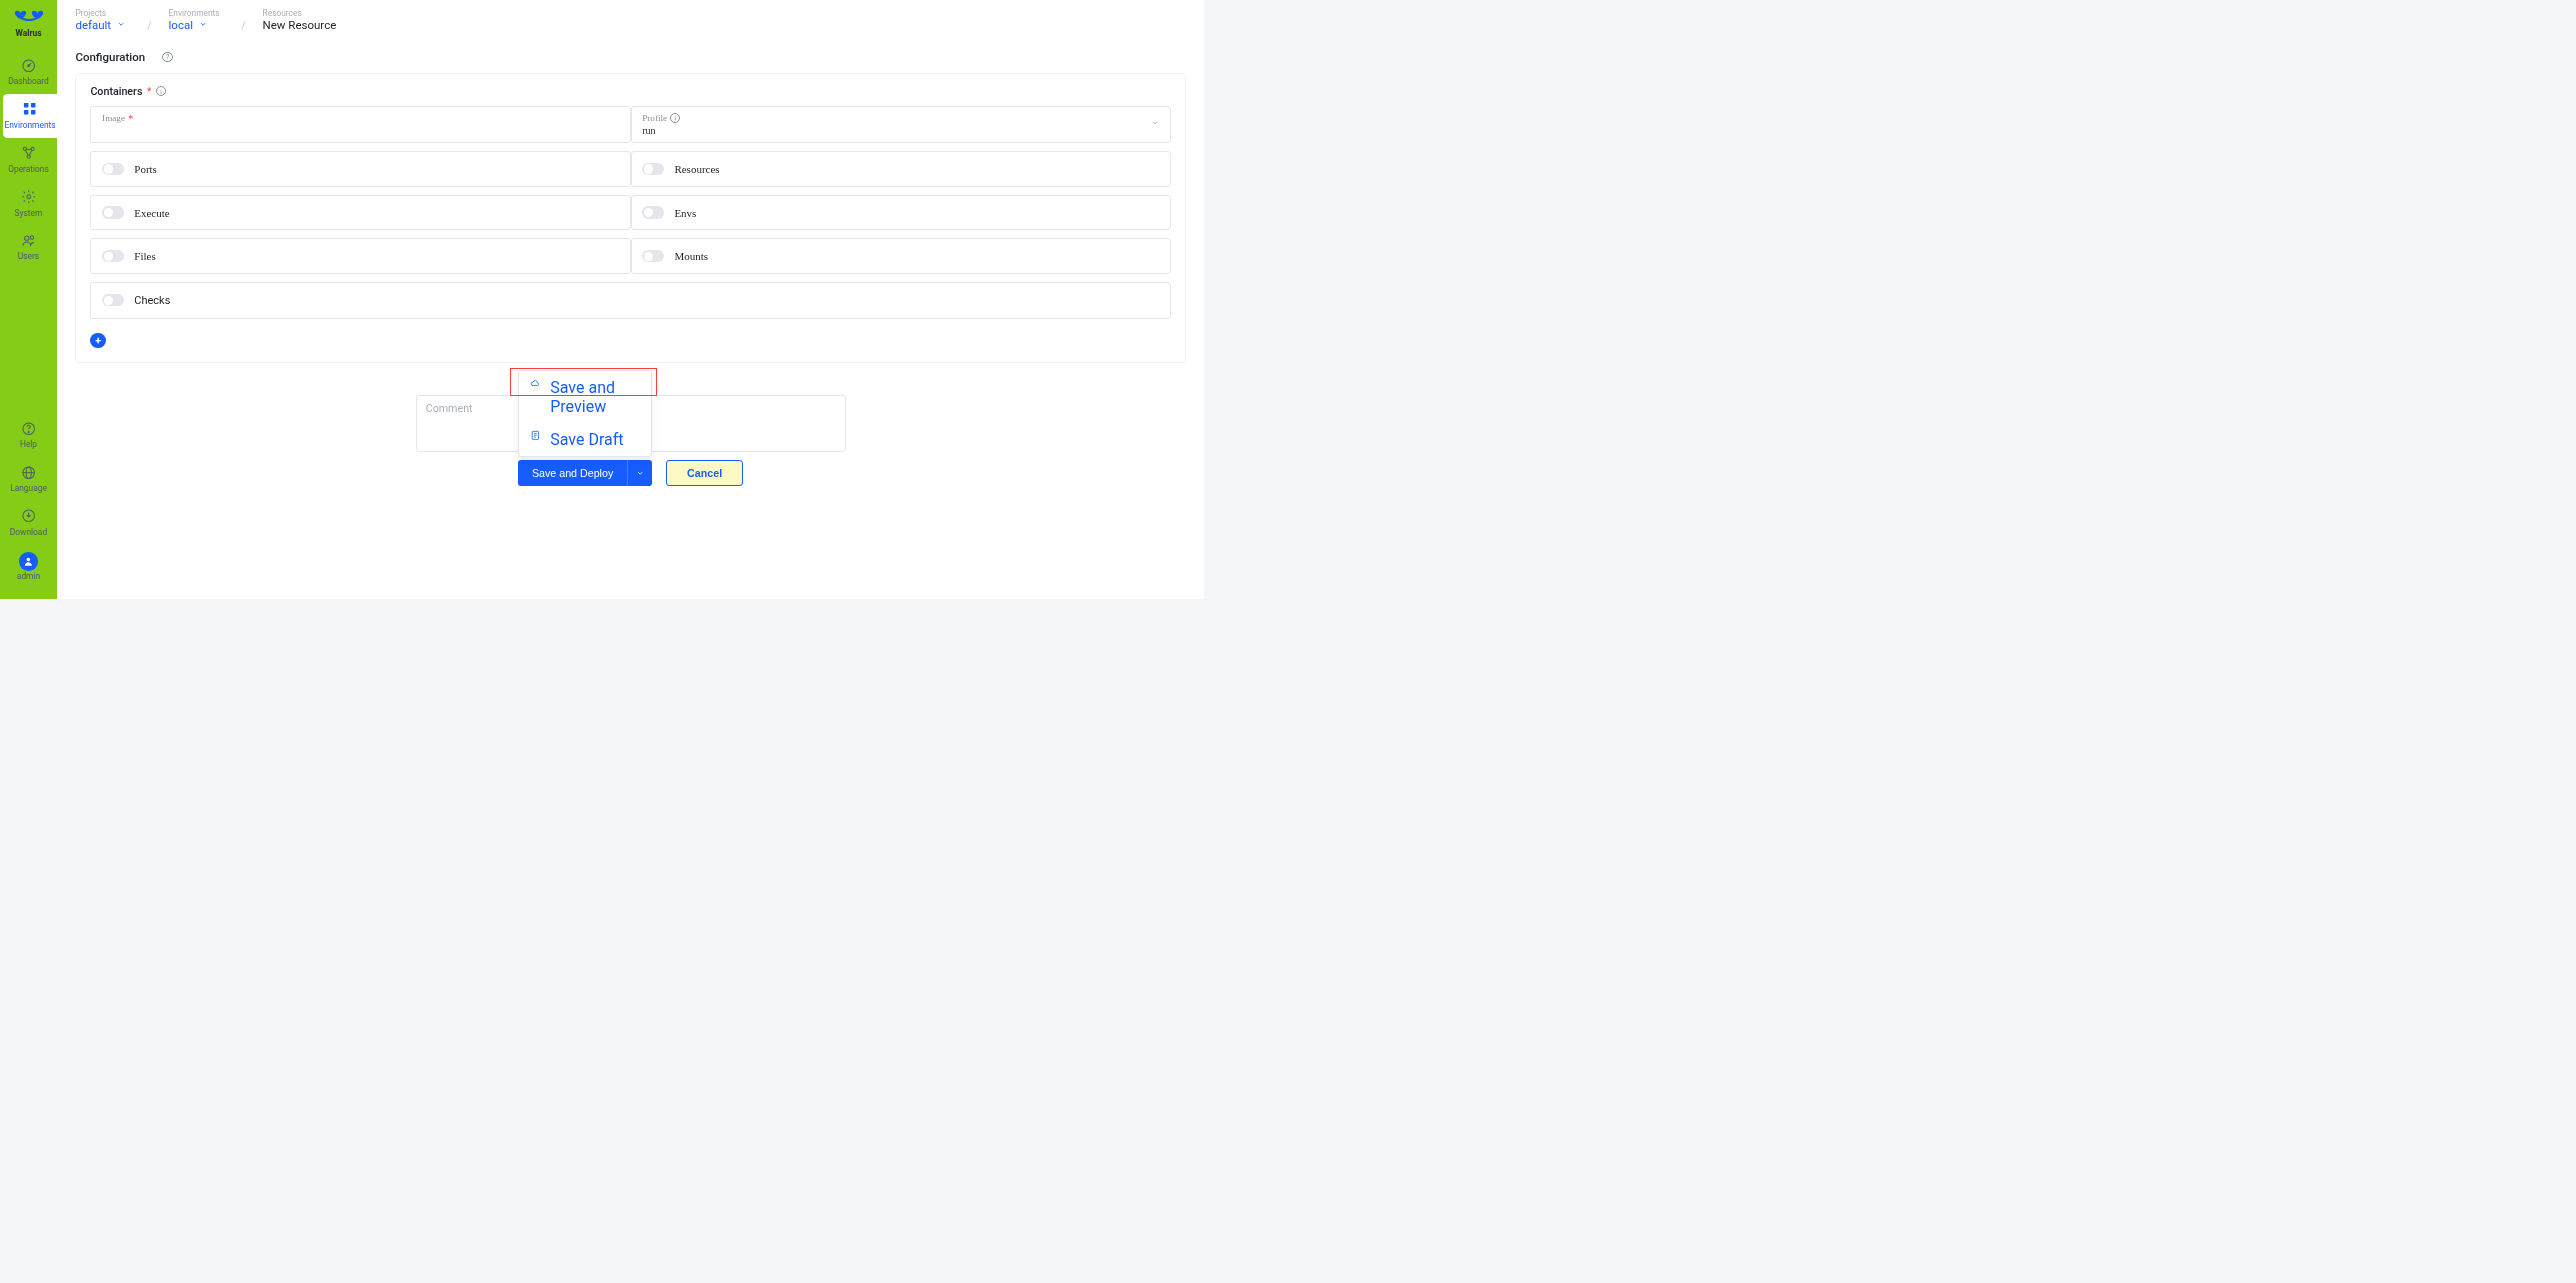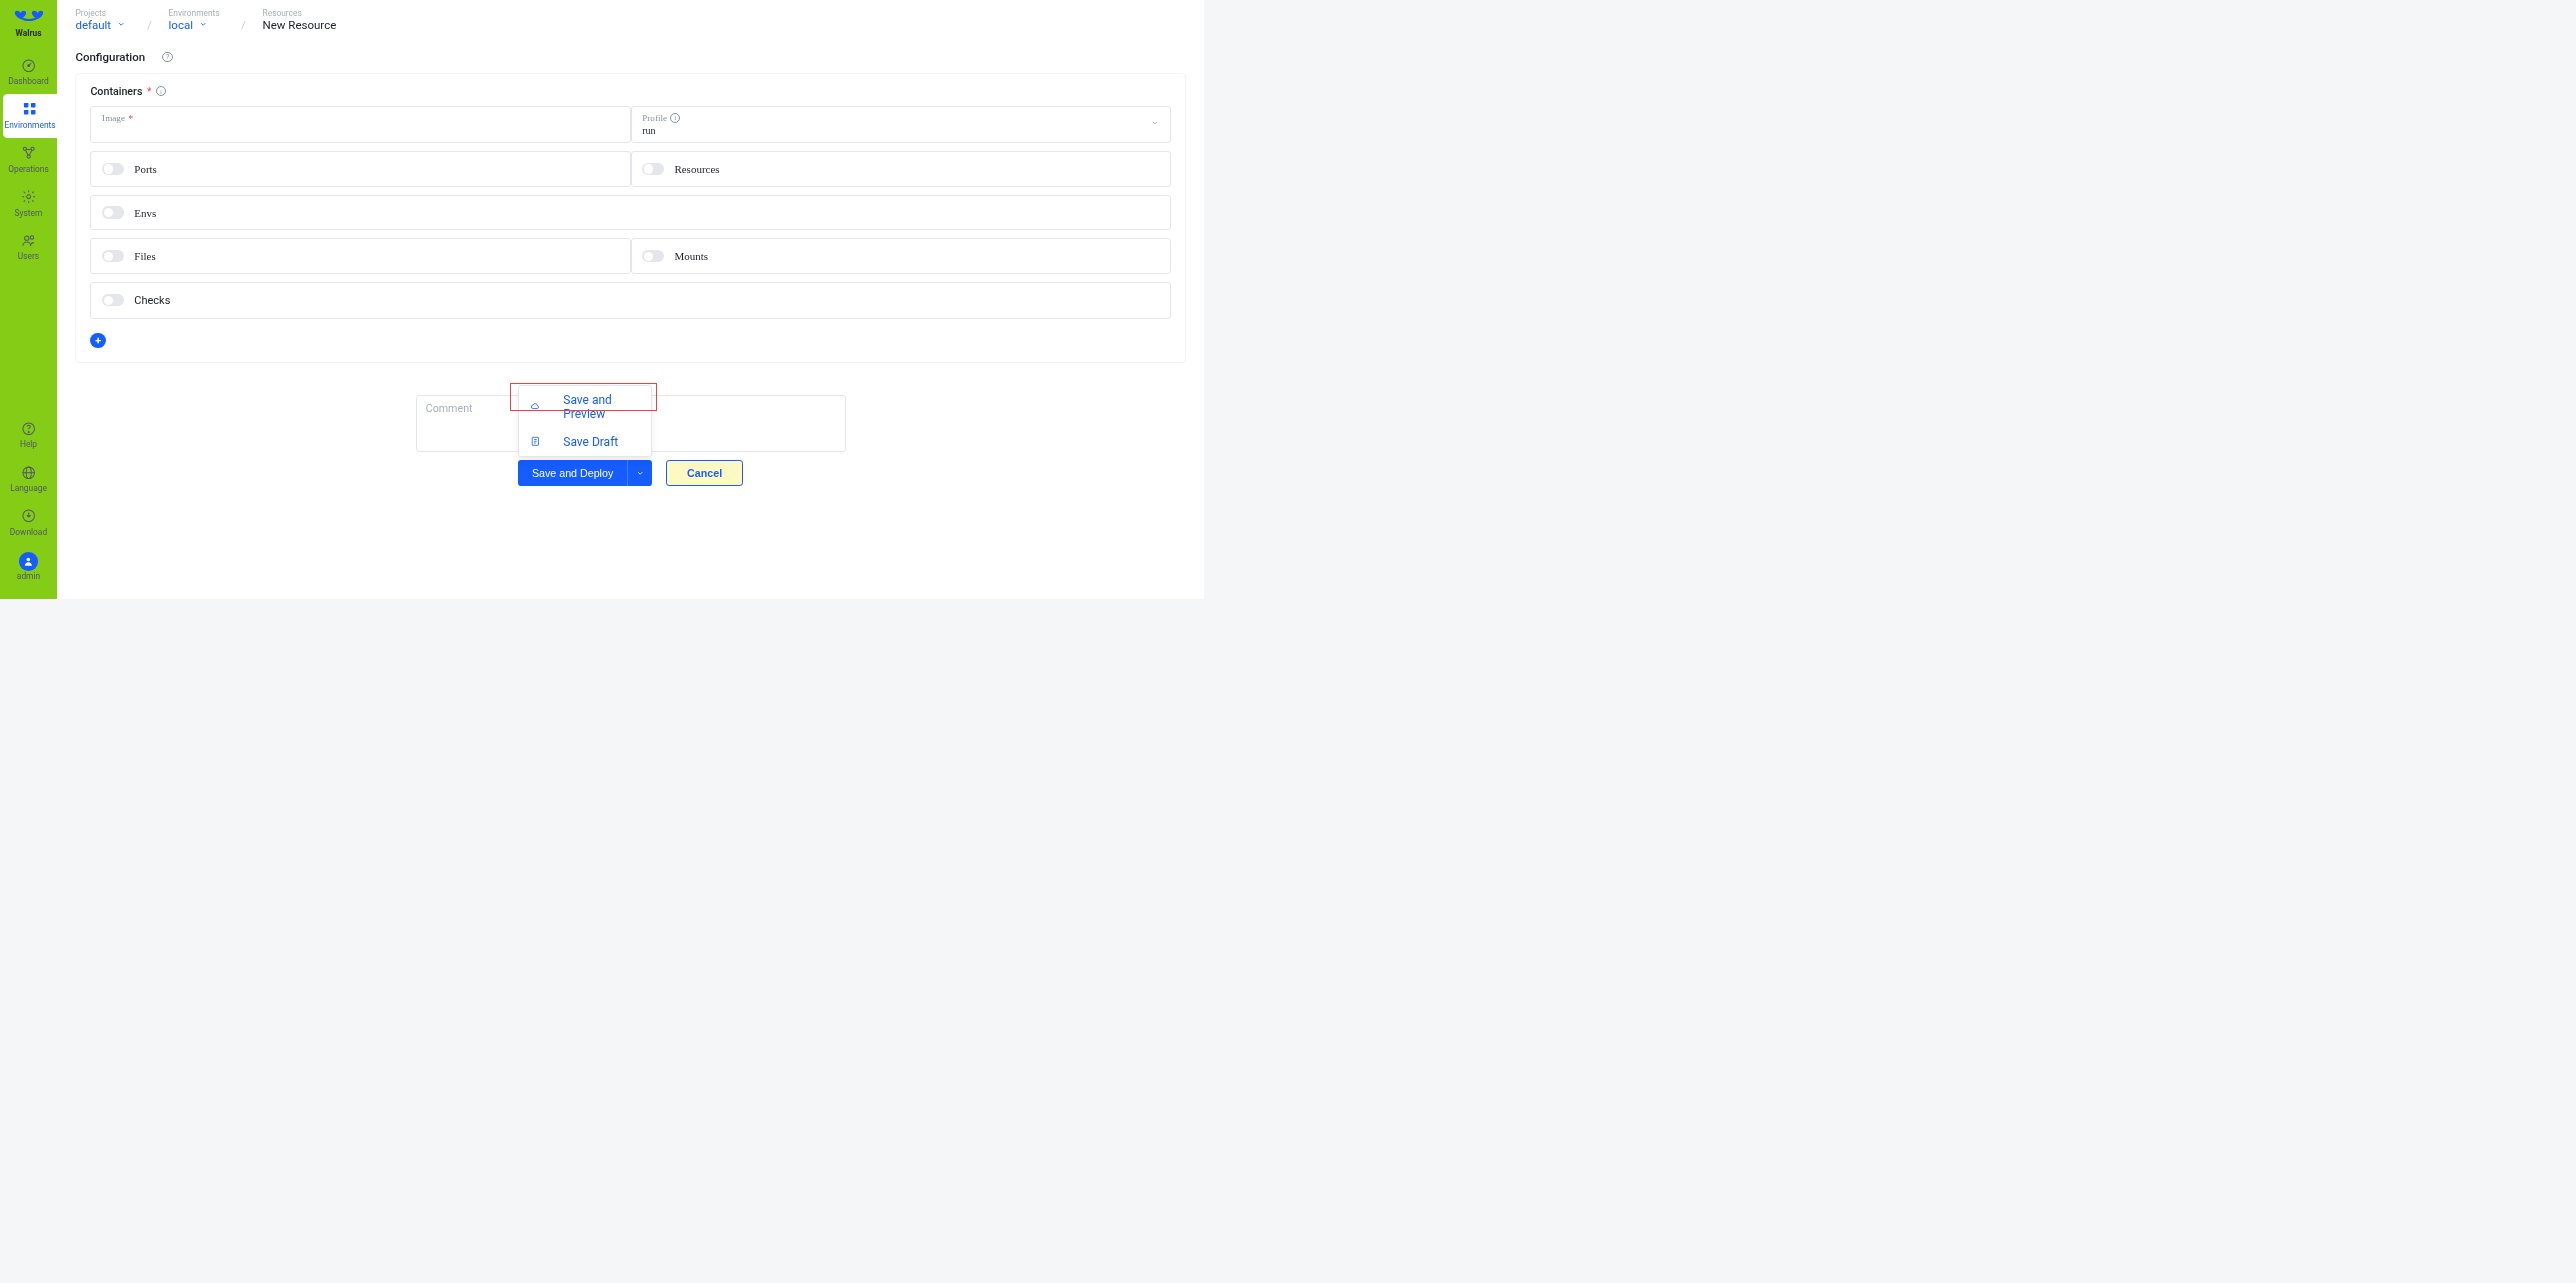--- a/index.html
+++ b/index.html
@@ -174,23 +174,22 @@
   background: #fff;
   border: 0.8px solid #e5e6eb;
   border-radius: 3.1px;
   box-shadow: 0 3.1px 7.7px rgba(0,0,0,0.08);
   min-width: 109px;
   z-index: 10;
 }
 .dropdown-item {
   padding: 7px 10.7px;
   display: flex;
-  align-items: center;
-  gap: 23px;
-  font-size: 12px;
+  gap: 10px;
+  font-size: 16px;
   color: #165dff;
   cursor: pointer;
 }
 .highlight-box {
   position: absolute;
   border: 1.5px solid #f53f3f;
   top: -3.1px;
   left: -9.2px;
   width: 147px;
   height: 28px;
@@ -362,20 +361,24 @@
           <div class="toggle"></div>
           <span class="toggle-label">Ports</span>
         </div>
         <div class="toggle-box">
           <div class="toggle"></div>
           <span class="toggle-label">Resources</span>
         </div>
       </div>
 
       <div class="two-col">
+        <div class="toggle-box">
+          <div class="toggle"></div>
+          <span class="toggle-label">Execute</span>
+        </div>
         <div class="toggle-box">
           <div class="toggle"></div>
           <span class="toggle-label">Envs</span>
         </div>
       </div>
 
       <div class="two-col">
         <div class="toggle-box">
           <div class="toggle"></div>
           <span class="toggle-label">Files</span>

